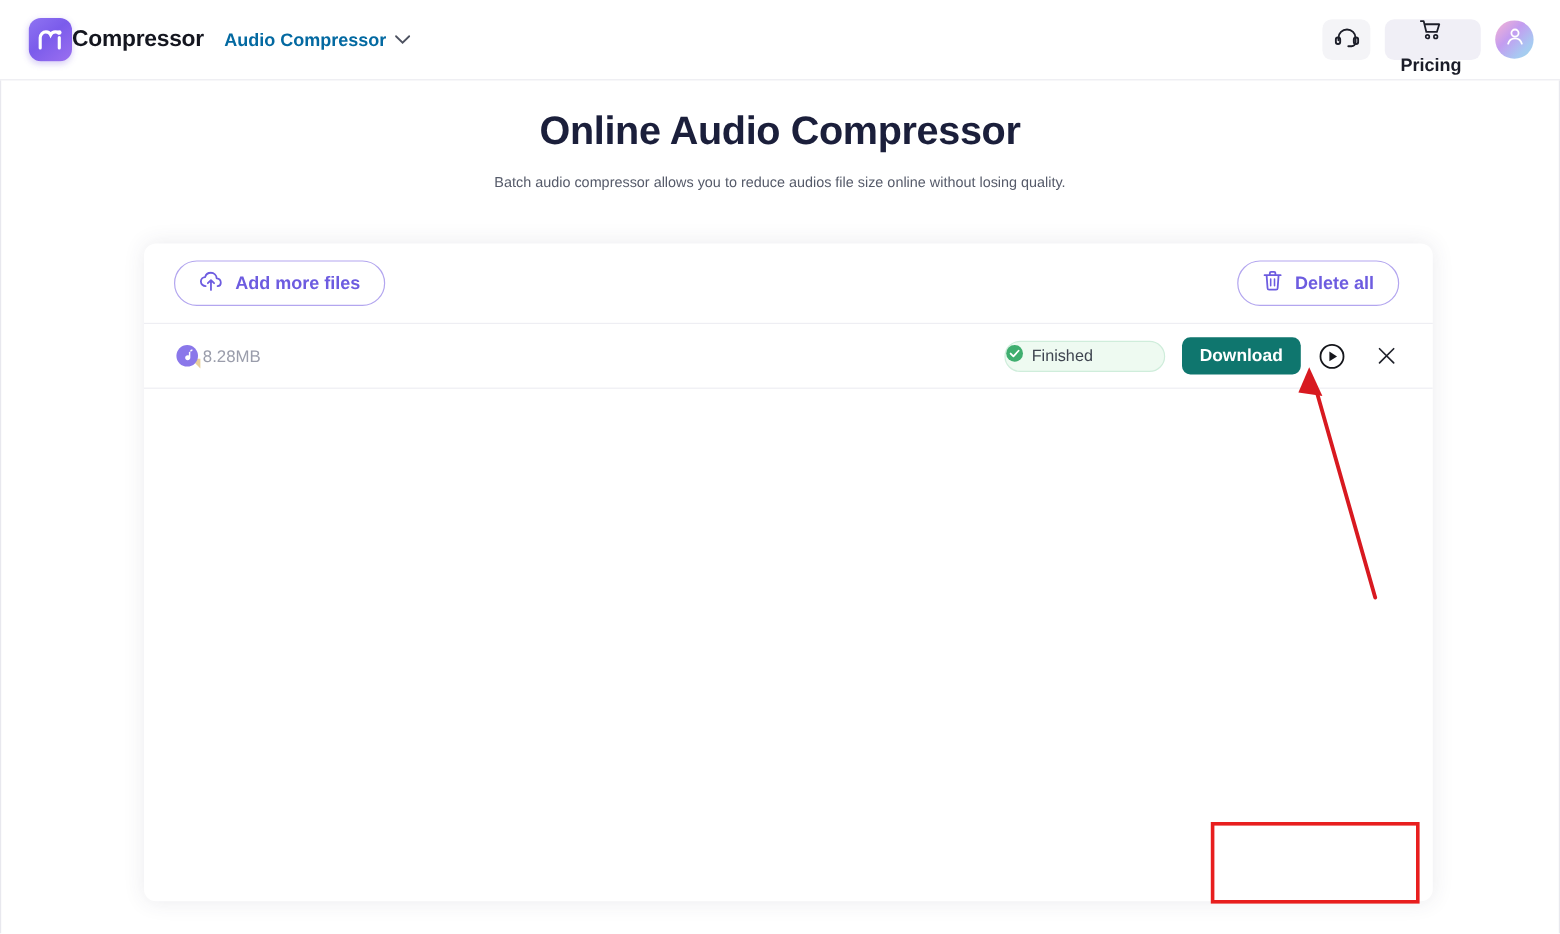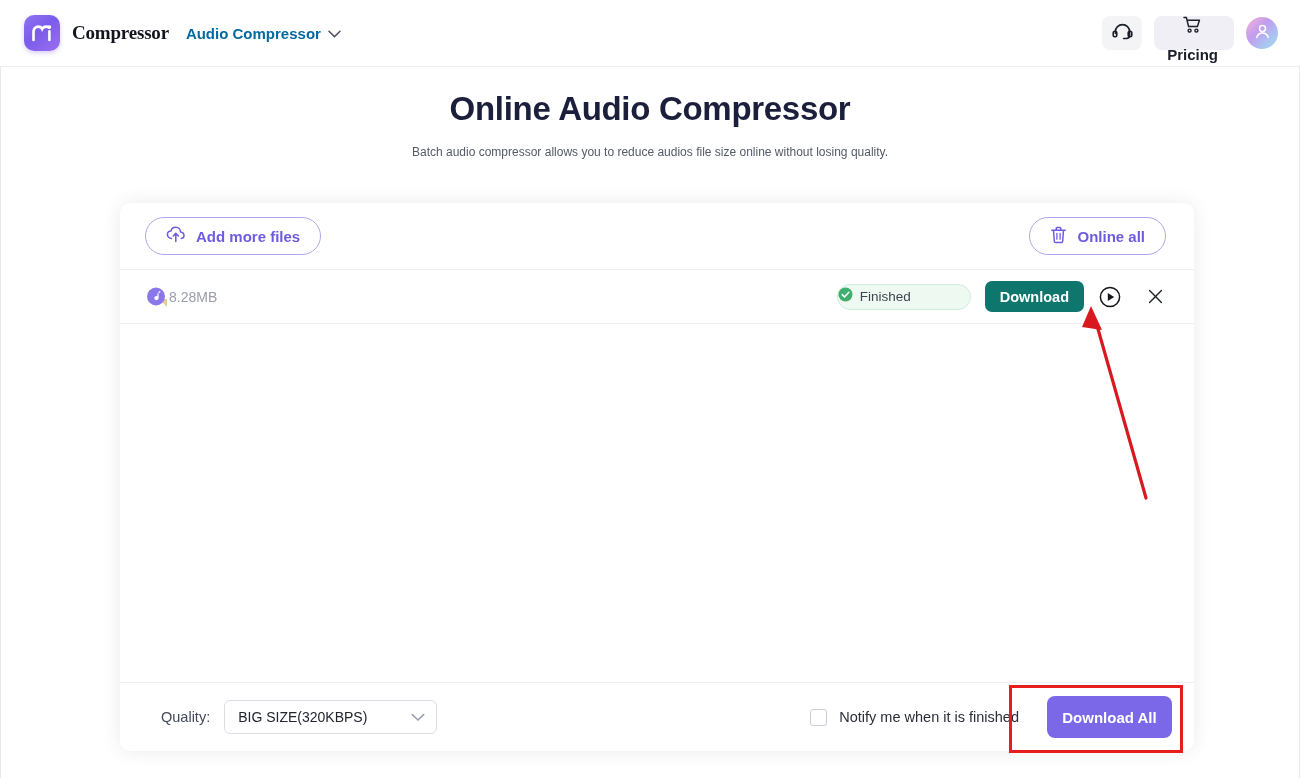--- a/index.html
+++ b/index.html
@@ -25,22 +25,21 @@
     border-bottom: 1px solid #ececf1;
     display: flex;
     align-items: center;
     padding: 0 22px 0 24px;
     position: relative;
   }
 
   .brand {
     display: flex;
     align-items: center;
-    gap: 12px;
-    font-family: Liberation Serif, serif;
+    gap: 0;
   }
 
   .logo {
     width: 36px;
     height: 36px;
     border-radius: 10px;
     background: linear-gradient(140deg, #8f74f2 0%, #7b5ceb 45%, #9b6ff0 100%);
     display: flex;
     align-items: center;
     justify-content: center;
@@ -446,21 +445,21 @@
 
     <button class="outline-btn delete-all-btn">
       <span>
         <svg width="17" height="18" viewBox="0 0 17 18" aria-hidden="true">
           <path d="M1.8 4.3 H15.2" stroke="#6d5ce0" stroke-width="1.5" stroke-linecap="round"></path>
           <path d="M6.2 4.3 V2.6 C6.2 2 6.6 1.6 7.2 1.6 H9.8 C10.4 1.6 10.8 2 10.8 2.6 V4.3" stroke="#6d5ce0" stroke-width="1.5" fill="none" stroke-linejoin="round"></path>
           <path d="M3.5 4.3 L4.3 15.2 C4.35 15.9 4.9 16.4 5.6 16.4 H11.4 C12.1 16.4 12.65 15.9 12.7 15.2 L13.5 4.3" stroke="#6d5ce0" stroke-width="1.5" fill="none" stroke-linejoin="round"></path>
           <path d="M6.9 7.5 V13.2 M10.1 7.5 V13.2" stroke="#6d5ce0" stroke-width="1.3" stroke-linecap="round"></path>
         </svg>
       </span>
-      <span>Online all</span>
+      <span>Delete all</span>
     </button>
   </div>
 
   <div class="file-list">
 
     <div class="file-row">
 
       <div class="file-icon">
         <svg width="24" height="24" viewBox="0 0 24 24" aria-hidden="true">
           <path d="M14 14 L22 14 L22 22 Z" fill="#e8cf9a"></path>
@@ -496,41 +495,20 @@
           <svg width="15" height="15" viewBox="0 0 15 15" aria-hidden="true">
             <path d="M1.6 1.6 L13.4 13.4 M13.4 1.6 L1.6 13.4" stroke="#21232c" stroke-width="1.4" stroke-linecap="round"></path>
           </svg>
         </div>
 
       </div>
     </div>
 
   </div>
 
-  <div class="card-footer">
-    <span class="quality-label">Quality:</span>
-
-    <div class="quality-select">
-      <span class="quality-value">BIG SIZE(320KBPS)</span>
-      <span style="margin-left:auto">
-        <svg width="14" height="9" viewBox="0 0 14 9" aria-hidden="true">
-          <path d="M1.3 1.6 L7 7 L12.7 1.6" stroke="#9a9dab" stroke-width="1.5" fill="none" stroke-linecap="round"></path>
-        </svg>
-      </span>
-    </div>
-
-    <div class="footer-right">
-      <label class="notify-wrap">
-        <span class="checkbox"></span>
-        <span class="notify-label">Notify me when it is finished</span>
-      </label>
-
-      <button class="download-all-btn">Download All</button>
-    </div>
-  </div>
 
 </div>
 
 <div class="annotation-layer">
   <svg width="1300" height="778" style="position:absolute;left:0;top:0" aria-hidden="true">
     <line x1="1146" y1="498" x2="1096" y2="322" stroke="#d81920" stroke-width="3.2" stroke-linecap="round"></line>
     <path d="M1091 306 L1102 330 L1082 327 Z" fill="#d81920"></path>
   </svg>
   <div class="annot-box"></div>
 </div>

